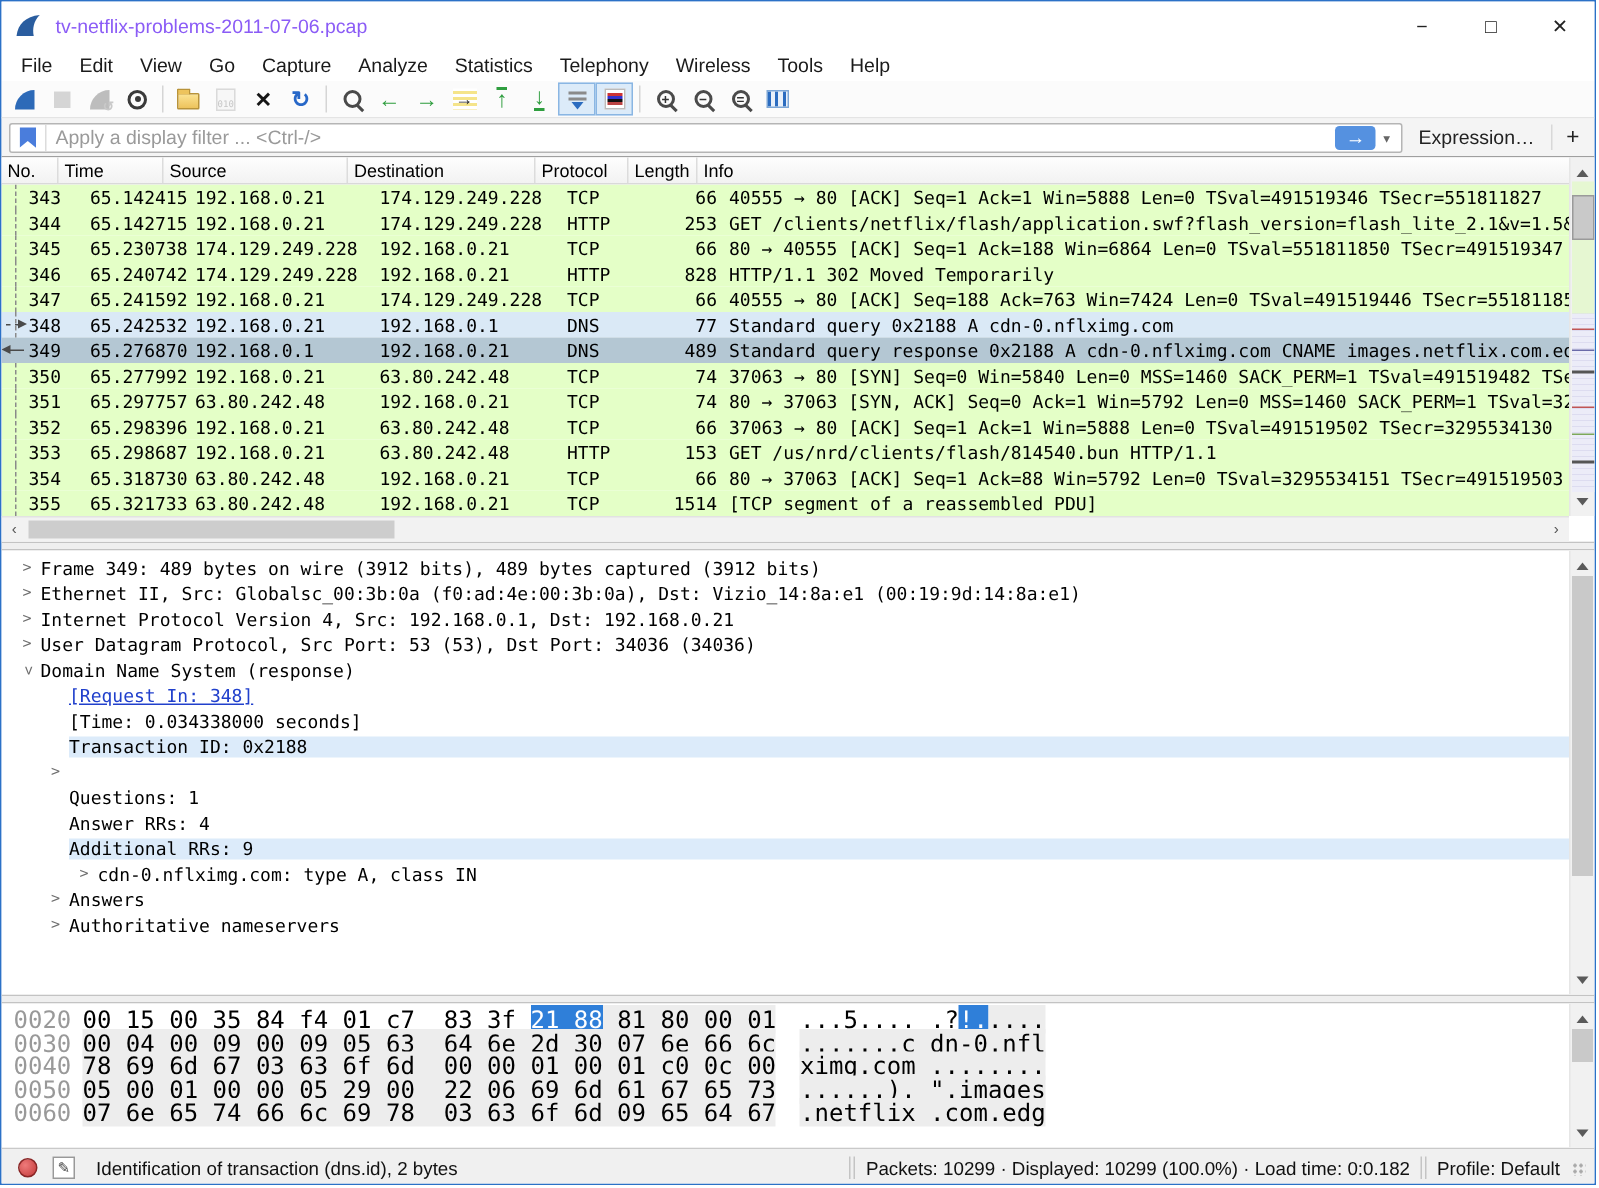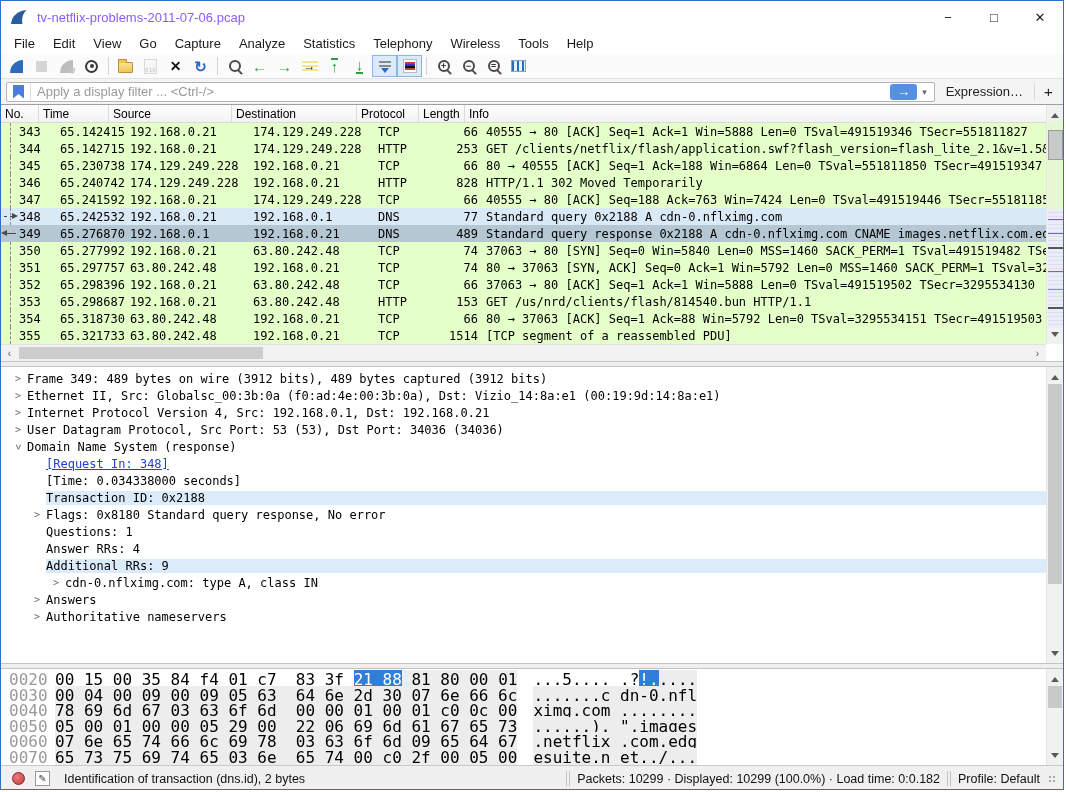--- a/index.html
+++ b/index.html
@@ -431,21 +431,21 @@
 
   <div class="details">
     <div class="d-row"><span class="d-sp" style="width: 8px;"></span><span class="d-exp">&gt;</span><span class="d-text">Frame 349: 489 bytes on wire (3912 bits), 489 bytes captured (3912 bits)</span></div>
       <div class="d-row"><span class="d-sp" style="width: 8px;"></span><span class="d-exp">&gt;</span><span class="d-text">Ethernet II, Src: Globalsc_00:3b:0a (f0:ad:4e:00:3b:0a), Dst: Vizio_14:8a:e1 (00:19:9d:14:8a:e1)</span></div>
       <div class="d-row"><span class="d-sp" style="width: 8px;"></span><span class="d-exp">&gt;</span><span class="d-text">Internet Protocol Version 4, Src: 192.168.0.1, Dst: 192.168.0.21</span></div>
       <div class="d-row"><span class="d-sp" style="width: 8px;"></span><span class="d-exp">&gt;</span><span class="d-text">User Datagram Protocol, Src Port: 53 (53), Dst Port: 34036 (34036)</span></div>
       <div class="d-row"><span class="d-sp" style="width: 8px;"></span><span class="d-exp open">&gt;</span><span class="d-text">Domain Name System (response)</span></div>
       <div class="d-row"><span class="d-sp" style="width: 27px;"></span><span class="d-exp"></span><span class="d-text link">[Request In: 348]</span></div>
       <div class="d-row"><span class="d-sp" style="width: 27px;"></span><span class="d-exp"></span><span class="d-text">[Time: 0.034338000 seconds]</span></div>
       <div class="d-row hl"><span class="d-sp" style="width: 27px;"></span><span class="d-exp"></span><span class="d-text">Transaction ID: 0x2188</span></div>
-      <div class="d-row"><span class="d-sp" style="width: 27px;"></span><span class="d-exp">&gt;</span><span class="d-text">Flags: 0x8180 Standard query response, No error</span></div>
+      <div class="d-row"><span class="d-sp" style="width: 27px;"></span><span class="d-exp">&gt;</span></div>
       <div class="d-row"><span class="d-sp" style="width: 27px;"></span><span class="d-exp"></span><span class="d-text">Questions: 1</span></div>
       <div class="d-row"><span class="d-sp" style="width: 27px;"></span><span class="d-exp"></span><span class="d-text">Answer RRs: 4</span></div>
       <div class="d-row hl"><span class="d-sp" style="width: 27px;"></span><span class="d-exp"></span><span class="d-text">Additional RRs: 9</span></div>
       <div class="d-row"><span class="d-sp" style="width: 46px;"></span><span class="d-exp">&gt;</span><span class="d-text">cdn-0.nflximg.com: type A, class IN</span></div>
       <div class="d-row"><span class="d-sp" style="width: 27px;"></span><span class="d-exp">&gt;</span><span class="d-text">Answers</span></div>
       <div class="d-row"><span class="d-sp" style="width: 27px;"></span><span class="d-exp">&gt;</span><span class="d-text">Authoritative nameservers</span></div>
       <div class="pane-vscroll">
       <div class="vs-arrow">
           <span class="tri-up"></span>
         </div>
@@ -457,21 +457,20 @@
   </div>
 
   <div class="splitter"></div>
 
   <div class="hexpane">
     <div class="x-row"><span class="x-off">0020</span><span class="x-hex"><span>00 15 00 35 84 f4 01 c7  83 3f </span><span class="selhex">21 88</span><span class="shaded"> 81 80 00 01</span></span><span class="x-ascii"><span>...5.... .?</span><span class="selhex">!.</span><span class="shaded">....</span></span></div>
       <div class="x-row"><span class="x-off">0030</span><span class="x-hex"><span class="shaded">00 04 00 09 00 09 05 63  64 6e 2d 30 07 6e 66 6c</span></span><span class="x-ascii"><span class="shaded">.......c dn-0.nfl</span></span></div>
       <div class="x-row"><span class="x-off">0040</span><span class="x-hex"><span class="shaded">78 69 6d 67 03 63 6f 6d  00 00 01 00 01 c0 0c 00</span></span><span class="x-ascii"><span class="shaded">ximg.com ........</span></span></div>
       <div class="x-row"><span class="x-off">0050</span><span class="x-hex"><span class="shaded">05 00 01 00 00 05 29 00  22 06 69 6d 61 67 65 73</span></span><span class="x-ascii"><span class="shaded">......). ".images</span></span></div>
       <div class="x-row"><span class="x-off">0060</span><span class="x-hex"><span class="shaded">07 6e 65 74 66 6c 69 78  03 63 6f 6d 09 65 64 67</span></span><span class="x-ascii"><span class="shaded">.netflix .com.edg</span></span></div>
-      <div class="x-row"><span class="x-off">0070</span><span class="x-hex"><span class="shaded">65 73 75 69 74 65 03 6e  65 74 00 c0 2f 00 05 00</span></span><span class="x-ascii"><span class="shaded">esuite.n et../...</span></span></div>
       <div class="pane-vscroll">
       <div class="vs-arrow">
           <span class="tri-up"></span>
         </div>
       <div class="pv-thumb" style="top:17px;height:22px"></div>
       <div class="vs-arrow" style="position:absolute;bottom:0;left:0;right:0">
           <span class="tri-dn"></span>
         </div>
     </div>
   </div>

